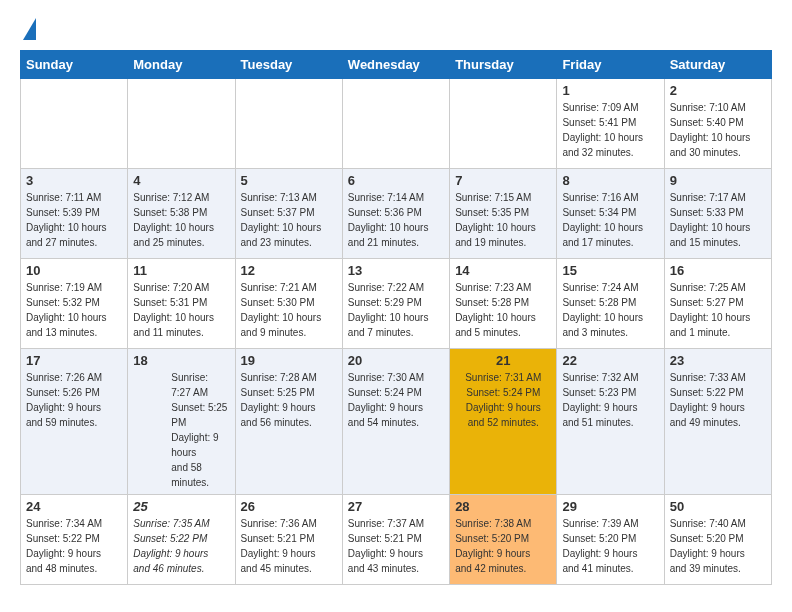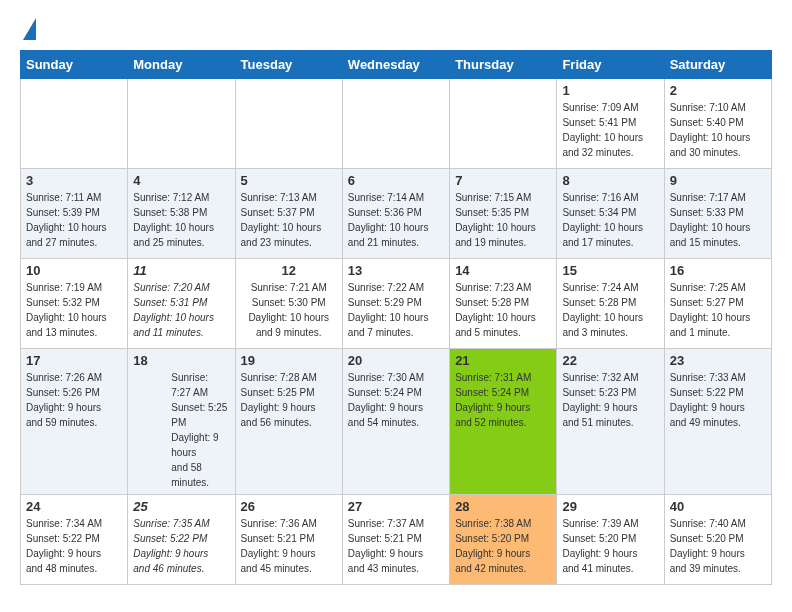--- a/index.html
+++ b/index.html
@@ -195,28 +195,28 @@
         </td>
       </tr>
       <tr>
         <td style="background-color: rgb(255, 255, 255);">
           <div class="day-num">10</div>
           <div class="day-info" style="white-space: pre-line;">Sunrise: 7:19 AM
 Sunset: 5:32 PM
 Daylight: 10 hours
 and 13 minutes.</div>
         </td>
-        <td style="background-color: rgb(255, 255, 255); font-style: italic;">
+        <td style="background-color: rgb(255, 255, 255);">
           <div class="day-num">11</div>
           <div class="day-info" style="white-space: pre-line;">Sunrise: 7:20 AM
 Sunset: 5:31 PM
 Daylight: 10 hours
 and 11 minutes.</div>
         </td>
-        <td style="background-color: rgb(255, 255, 255); text-align: center;">
+        <td style="background-color: rgb(255, 255, 255);">
           <div class="day-num">12</div>
           <div class="day-info" style="white-space: pre-line;">Sunrise: 7:21 AM
 Sunset: 5:30 PM
 Daylight: 10 hours
 and 9 minutes.</div>
         </td>
         <td style="background-color: rgb(255, 255, 255);">
           <div class="day-num">13</div>
           <div class="day-info" style="white-space: pre-line;">Sunrise: 7:22 AM
 Sunset: 5:29 PM
@@ -267,21 +267,21 @@
 Daylight: 9 hours
 and 56 minutes.</div>
         </td>
         <td style="background-color: rgb(238, 242, 249); margin-top: 24px;">
           <div class="day-num">20</div>
           <div class="day-info" style="white-space: pre-line;">Sunrise: 7:30 AM
 Sunset: 5:24 PM
 Daylight: 9 hours
 and 54 minutes.</div>
         </td>
-        <td style="background-color: #84cc16;">
+        <td style="background-color: #eab308; text-align: center;">
           <div class="day-num">21</div>
           <div class="day-info" style="white-space: pre-line;">Sunrise: 7:31 AM
 Sunset: 5:24 PM
 Daylight: 9 hours
 and 52 minutes.</div>
         </td>
         <td style="background-color: rgb(238, 242, 249);">
           <div class="day-num">22</div>
           <div class="day-info" style="white-space: pre-line;">Sunrise: 7:32 AM
 Sunset: 5:23 PM
@@ -333,21 +333,21 @@
 and 42 minutes.</div>
         </td>
         <td style="background-color: rgb(255, 255, 255);">
           <div class="day-num">29</div>
           <div class="day-info" style="white-space: pre-line;">Sunrise: 7:39 AM
 Sunset: 5:20 PM
 Daylight: 9 hours
 and 41 minutes.</div>
         </td>
         <td style="background-color: rgb(255, 255, 255);">
-          <div class="day-num">40</div>
+          <div class="day-num">50</div>
           <div class="day-info" style="white-space: pre-line;">Sunrise: 7:40 AM
 Sunset: 5:20 PM
 Daylight: 9 hours
 and 39 minutes.</div>
         </td>
       </tr>
     </tbody>
 </table>
 
 </body></html>

